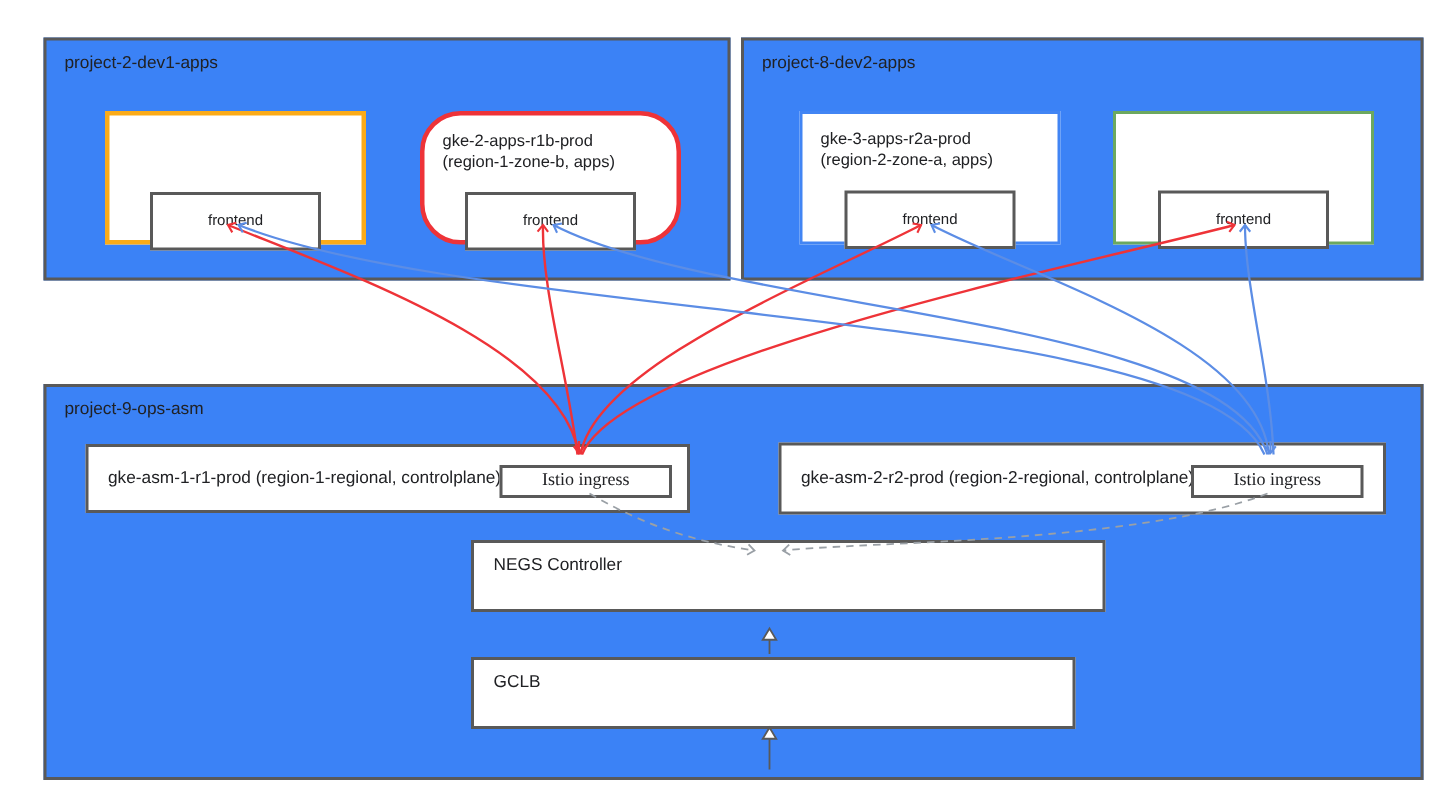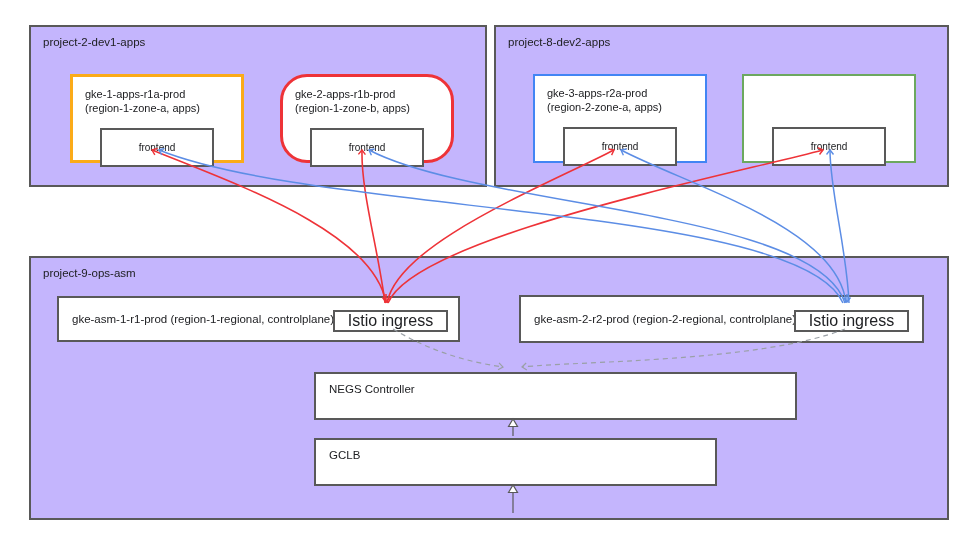--- a/index.html
+++ b/index.html
@@ -1,32 +1,32 @@
 <!DOCTYPE html>
 <html style="--orange: #FBAB18; --red: #EE3338; --blue: #4285F4; --blueArrow: #5C8DE5; --green: #6CA85F; --border: #595959; --dash: #9AA0A6; --text: #202124;"><head>
 <meta charset="utf-8">
 <style>
   html,body{margin:0;padding:0;background:#fff;}
   .canvas{position:relative;width:960px;height:540px;background:#fff;
           font-family:"Liberation Sans",sans-serif;color:var(--text,#202124);overflow:hidden;}
-  .pbox{position:absolute;border:2px solid var(--border,#595959);background:#c4b5fd;box-sizing:border-box;}
+  .pbox{position:absolute;border:2px solid var(--border,#595959);background:#3b82f6;box-sizing:border-box;}
   .project-label{position:absolute;left:12px;top:9px;font-size:11.5px;white-space:nowrap;}
   .cluster{position:absolute;width:174px;height:89px;background:#fff;box-sizing:border-box;border:3px solid #999;}
   .cluster.b-orange{border-color:var(--orange);}
   .cluster.b-red{border-color:var(--red);border-radius:27px;}
   .cluster.b-blue{border-color:var(--blue);border-width:2px;}
   .cluster.b-green{border-color:var(--green);border-width:2px;}
   .cluster-text{position:absolute;left:12px;top:10px;font-size:11px;line-height:14px;white-space:nowrap;}
   .svcbox{position:absolute;left:50%;transform:translateX(-50%);top:51px;width:114px;height:39px;
           border:2px solid var(--border,#595959);box-sizing:border-box;background:#fff;
           display:flex;align-items:center;justify-content:center;font-size:10px;}
   .asm{position:absolute;border:2px solid var(--border,#595959);background:#fff;box-sizing:border-box;}
   .asm-label{position:absolute;left:13px;top:50%;transform:translateY(-50%);font-size:11.5px;white-space:nowrap;}
   .istio{position:absolute;width:115px;height:22px;border:2px solid var(--border,#595959);box-sizing:border-box;
-         background:#fff;display:flex;align-items:flex-start;justify-content:center;font-size:16px;}
+         background:#fff;display:flex;align-items:flex-start;justify-content:center;font-size:12px;font-family:Liberation Serif, serif;}
   .hbox{position:absolute;border:2px solid var(--border,#595959);background:#fff;box-sizing:border-box;}
   .hbox-label{position:absolute;left:13px;top:9px;font-size:11.5px;white-space:nowrap;}
   svg.overlay{position:absolute;left:0;top:0;z-index:5;pointer-events:none;}
   .edge-red{fill:none;stroke:var(--red);stroke-width:1.6px;}
   .edge-blue{fill:none;stroke:var(--blueArrow);stroke-width:1.5px;}
   .edge-dash{fill:none;stroke:var(--dash);stroke-width:1.2px;stroke-dasharray:5 4;}
   .edge-solid{fill:none;stroke:var(--border,#595959);stroke-width:1.2px;}
   .tri-open{fill:#fff;stroke:var(--border,#595959);stroke-width:1.2px;}
   .mk-red{stroke:var(--red);fill:none;stroke-width:1.4px;}
   .mk-blue{stroke:var(--blueArrow);fill:none;stroke-width:1.4px;}
@@ -34,24 +34,20 @@
 </style>
 </head>
 <body>
 
 <div class="canvas">
 
   <div class="pbox" style="left:29px;top:25px;width:458px;height:162px;">
     <div class="project-label">project-2-dev1-apps</div>
 
     <div class="cluster b-orange" style="left:39px;top:47px;">
-      <div class="cluster-text">
-        <div>gke-1-apps-r1a-prod</div>
-        <div>(region-1-zone-a, apps)</div>
-      </div>
       <div class="svcbox">
         <span>frontend</span>
       </div>
     </div>
 
     <div class="cluster b-red" style="left:249px;top:47px;">
       <div class="cluster-text">
         <div>gke-2-apps-r1b-prod</div>
         <div>(region-1-zone-b, apps)</div>
       </div>
@@ -91,21 +87,21 @@
       </div>
     </div>
 
     <div class="asm" style="left:488px;top:37px;width:405px;height:48px;">
       <div class="asm-label">gke-asm-2-r2-prod (region-2-regional, controlplane)</div>
       <div class="istio" style="left:273px;top:13px;">
         <span>Istio ingress</span>
       </div>
     </div>
 
-    <div class="hbox" style="left:283px;top:114px;width:483px;height:48px;">
+    <div class="hbox" style="left:283px;top:102px;width:423px;height:48px;">
       <div class="hbox-label">NEGS Controller</div>
     </div>
 
     <div class="hbox" style="left:283px;top:180px;width:403px;height:48px;">
       <div class="hbox-label">GCLB</div>
     </div>
   </div>
 
   <svg class="overlay" width="960" height="540" viewBox="0 0 960 540">
     <defs>

